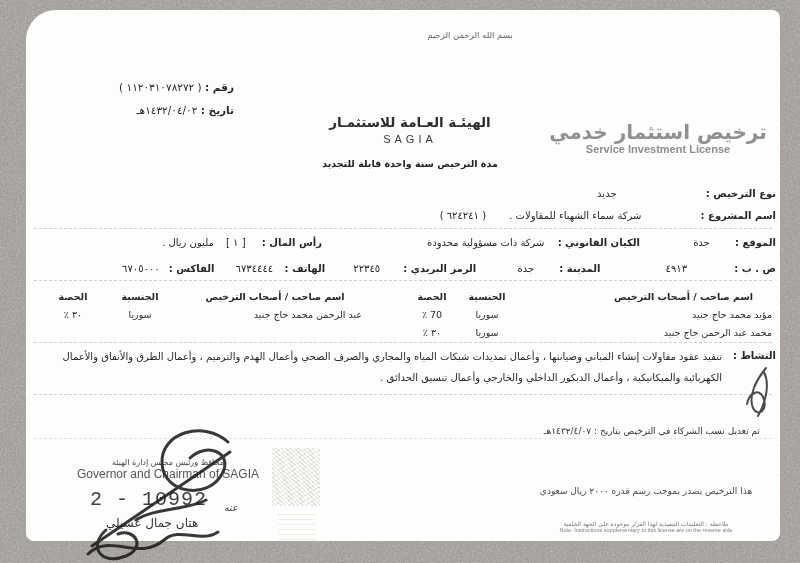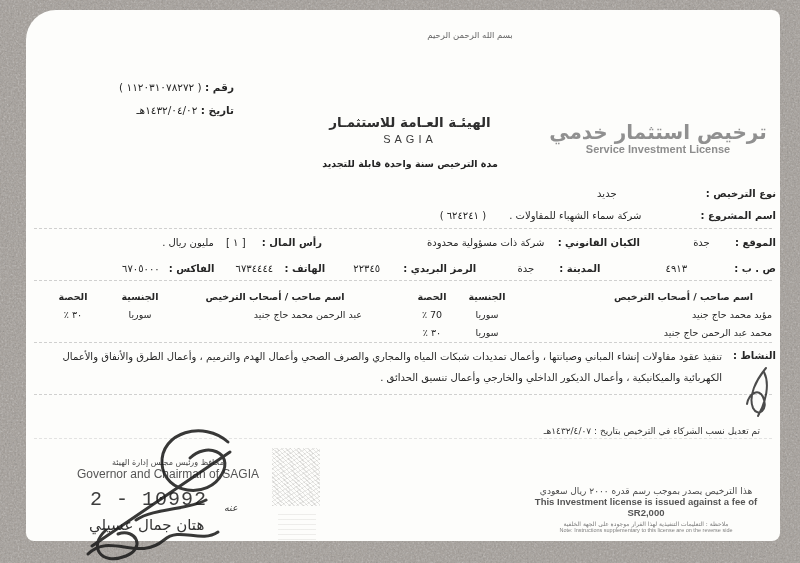--- a/index.html
+++ b/index.html
@@ -165,35 +165,34 @@
 
     <div class="abs ar ctr" style="left:46px;top:448px;width:192px;">
       <div style="font-size:8px;color:#444;">محافظ ورئيس مجلس إدارة الهيئة</div>
       <div class="en" style="font-size:12px;color:#555;">Governor and Chairman of SAGIA</div>
     </div>
 
     <div class="abs" style="left:20px;top:478px;font-size:20px;letter-spacing:1px;color:#3d3d3d;font-family:Liberation Mono, monospace;margin-left:44px;">2 - 10992</div>
 
     <div class="abs ar" style="left:198px;top:492px;font-size:9.5px;color:#333;font-style:italic;">عنه</div>
 
-    <div class="abs ar" style="left:63px;top:506px;font-size:15px;color:#333;">هتان جمال عسيلي</div>
+    <div class="abs ar" style="left:80px;top:506px;font-size:12px;color:#333;">هتان جمال عسيلي</div>
 
     <svg class="abs" style="left:52px;top:402px;z-index:3;" width="186" height="152" viewBox="0 0 186 152" aria-hidden="true">
       <g fill="none" stroke="#1d1d1d" stroke-width="3" stroke-linecap="round" opacity=".88">
         <path d="M150,30 C126,8 82,20 84,52 C86,82 130,88 144,62 C156,40 128,30 112,46"></path>
         <path d="M14,134 L152,40"></path>
         <path d="M10,142 C32,120 60,150 86,128 C102,114 122,132 140,120"></path>
         <path d="M28,118 C10,134 22,154 48,144 C68,136 58,116 40,122"></path>
         <path d="M58,108 C76,96 110,98 128,88"></path>
       </g>
     </svg>
 
     <div class="abs ctr" style="right:8px;top:476px;width:252px;">
       <div class="ar" style="font-size:9px;color:#4a4a4a;">هذا الترخيص يصدر بموجب رسم قدره ٢٠٠٠ ريال سعودي</div>
-      <div class="en" style="font-size:9.5px;color:#555;font-weight:600;">This Investment license is issued against a fee of SR2,000</div>
     </div>
     <div class="abs ctr" style="right:16px;top:510px;width:236px;">
       <div class="ar" style="font-size:6px;color:#7a7a7a;">ملاحظة : التعليمات التنفيذية لهذا القرار موجودة على الجهة الخلفية</div>
       <div class="en" style="font-size:5.5px;color:#808080;">Note: Instructions supplementary to this license are on the reverse side</div>
     </div>
 
   </div>
 </div>
 
 </body></html>

